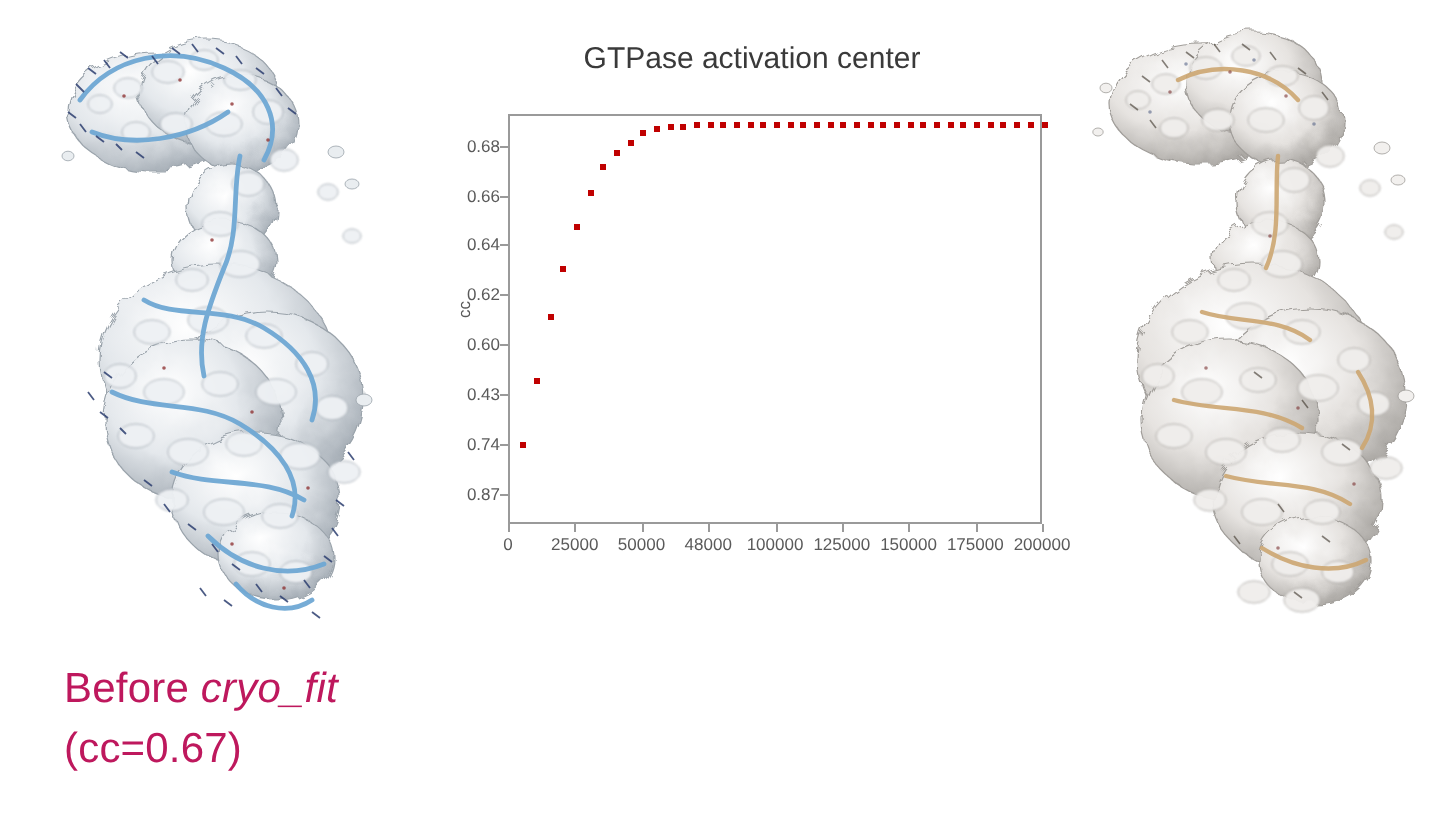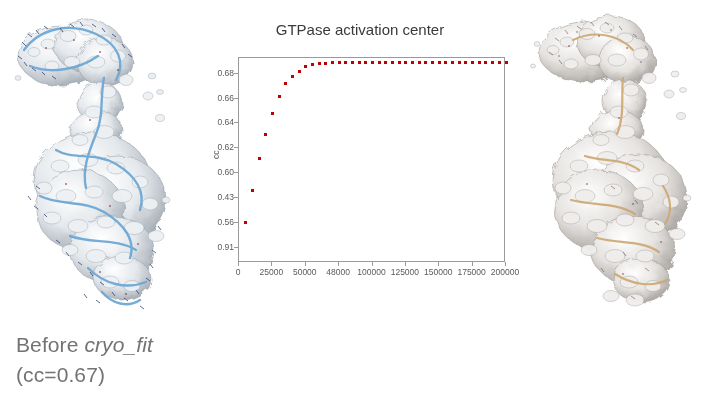--- a/index.html
+++ b/index.html
@@ -3,33 +3,33 @@
 <meta charset="utf-8">
 <style>
   html,body{margin:0;padding:0;}
   body{
     width:720px;height:409px;
     background:#ffffff;
     font-family:"Liberation Sans", sans-serif;
     overflow:hidden;
     position:relative;
   }
-  .stage{position:absolute;left:0;top:0;width:582px;height:409px;}
+  .stage{position:absolute;left:16px;top:0;width:582px;height:409px;}
 
   
   .mol{position:absolute;top:0;width:205px;height:320px;}
   .mol-left{left:0;}
   .mol-right{left:515px;}
   .mol svg{display:block;width:100%;height:100%;}
 
   
   .caption{
     position:absolute;
     font-size:21px;
-    color:#737373;
+    color:#be185d;
     line-height:1.42;
     letter-spacing:.1px;
     white-space:nowrap;
   }
   .caption .it{font-style:italic;}
   .cap-left{left:16px;top:330px;}
   .cap-right{left:524px;top:330px;}
   .cap-line{display:block;}
 
   
@@ -339,23 +339,23 @@
           <div class="pt" style="left: 226.95px; top: 4.11246px; background: rgb(192, 0, 0);"></div>
           <div class="pt" style="left: 233.625px; top: 4.11246px; background: rgb(192, 0, 0);"></div>
           <div class="pt" style="left: 240.3px; top: 4.11246px; background: rgb(192, 0, 0);"></div>
           <div class="pt" style="left: 246.975px; top: 4.11246px; background: rgb(192, 0, 0);"></div>
           <div class="pt" style="left: 253.65px; top: 4.11246px; background: rgb(192, 0, 0);"></div>
           <div class="pt" style="left: 260.325px; top: 4.11246px; background: rgb(192, 0, 0);"></div>
           <div class="pt" style="left: 267px; top: 4.11246px; background: rgb(192, 0, 0);"></div>
         </div>
     </div>
     <div id="axis-layer">
-        <div class="ytick" style="top: 239.046px; left: 0px; width: 29px;">0.91</div>
+        <div class="ytick" style="top: 239.046px; left: 0px; width: 29px;">0.87</div>
         <div class="ytickmark" style="left: 29px; top: 239.046px;"></div>
-        <div class="ytick" style="top: 214.122px; left: 0px; width: 29px;">0.56</div>
+        <div class="ytick" style="top: 214.122px; left: 0px; width: 29px;">0.74</div>
         <div class="ytickmark" style="left: 29px; top: 214.122px;"></div>
         <div class="ytick" style="top: 189.198px; left: 0px; width: 29px;">0.43</div>
         <div class="ytickmark" style="left: 29px; top: 189.198px;"></div>
         <div class="ytick" style="top: 164.274px; left: 0px; width: 29px;">0.60</div>
         <div class="ytickmark" style="left: 29px; top: 164.274px;"></div>
         <div class="ytick" style="top: 139.35px; left: 0px; width: 29px;">0.62</div>
         <div class="ytickmark" style="left: 29px; top: 139.35px;"></div>
         <div class="ytick" style="top: 114.426px; left: 0px; width: 29px;">0.64</div>
         <div class="ytickmark" style="left: 29px; top: 114.426px;"></div>
         <div class="ytick" style="top: 89.5015px; left: 0px; width: 29px;">0.66</div>

